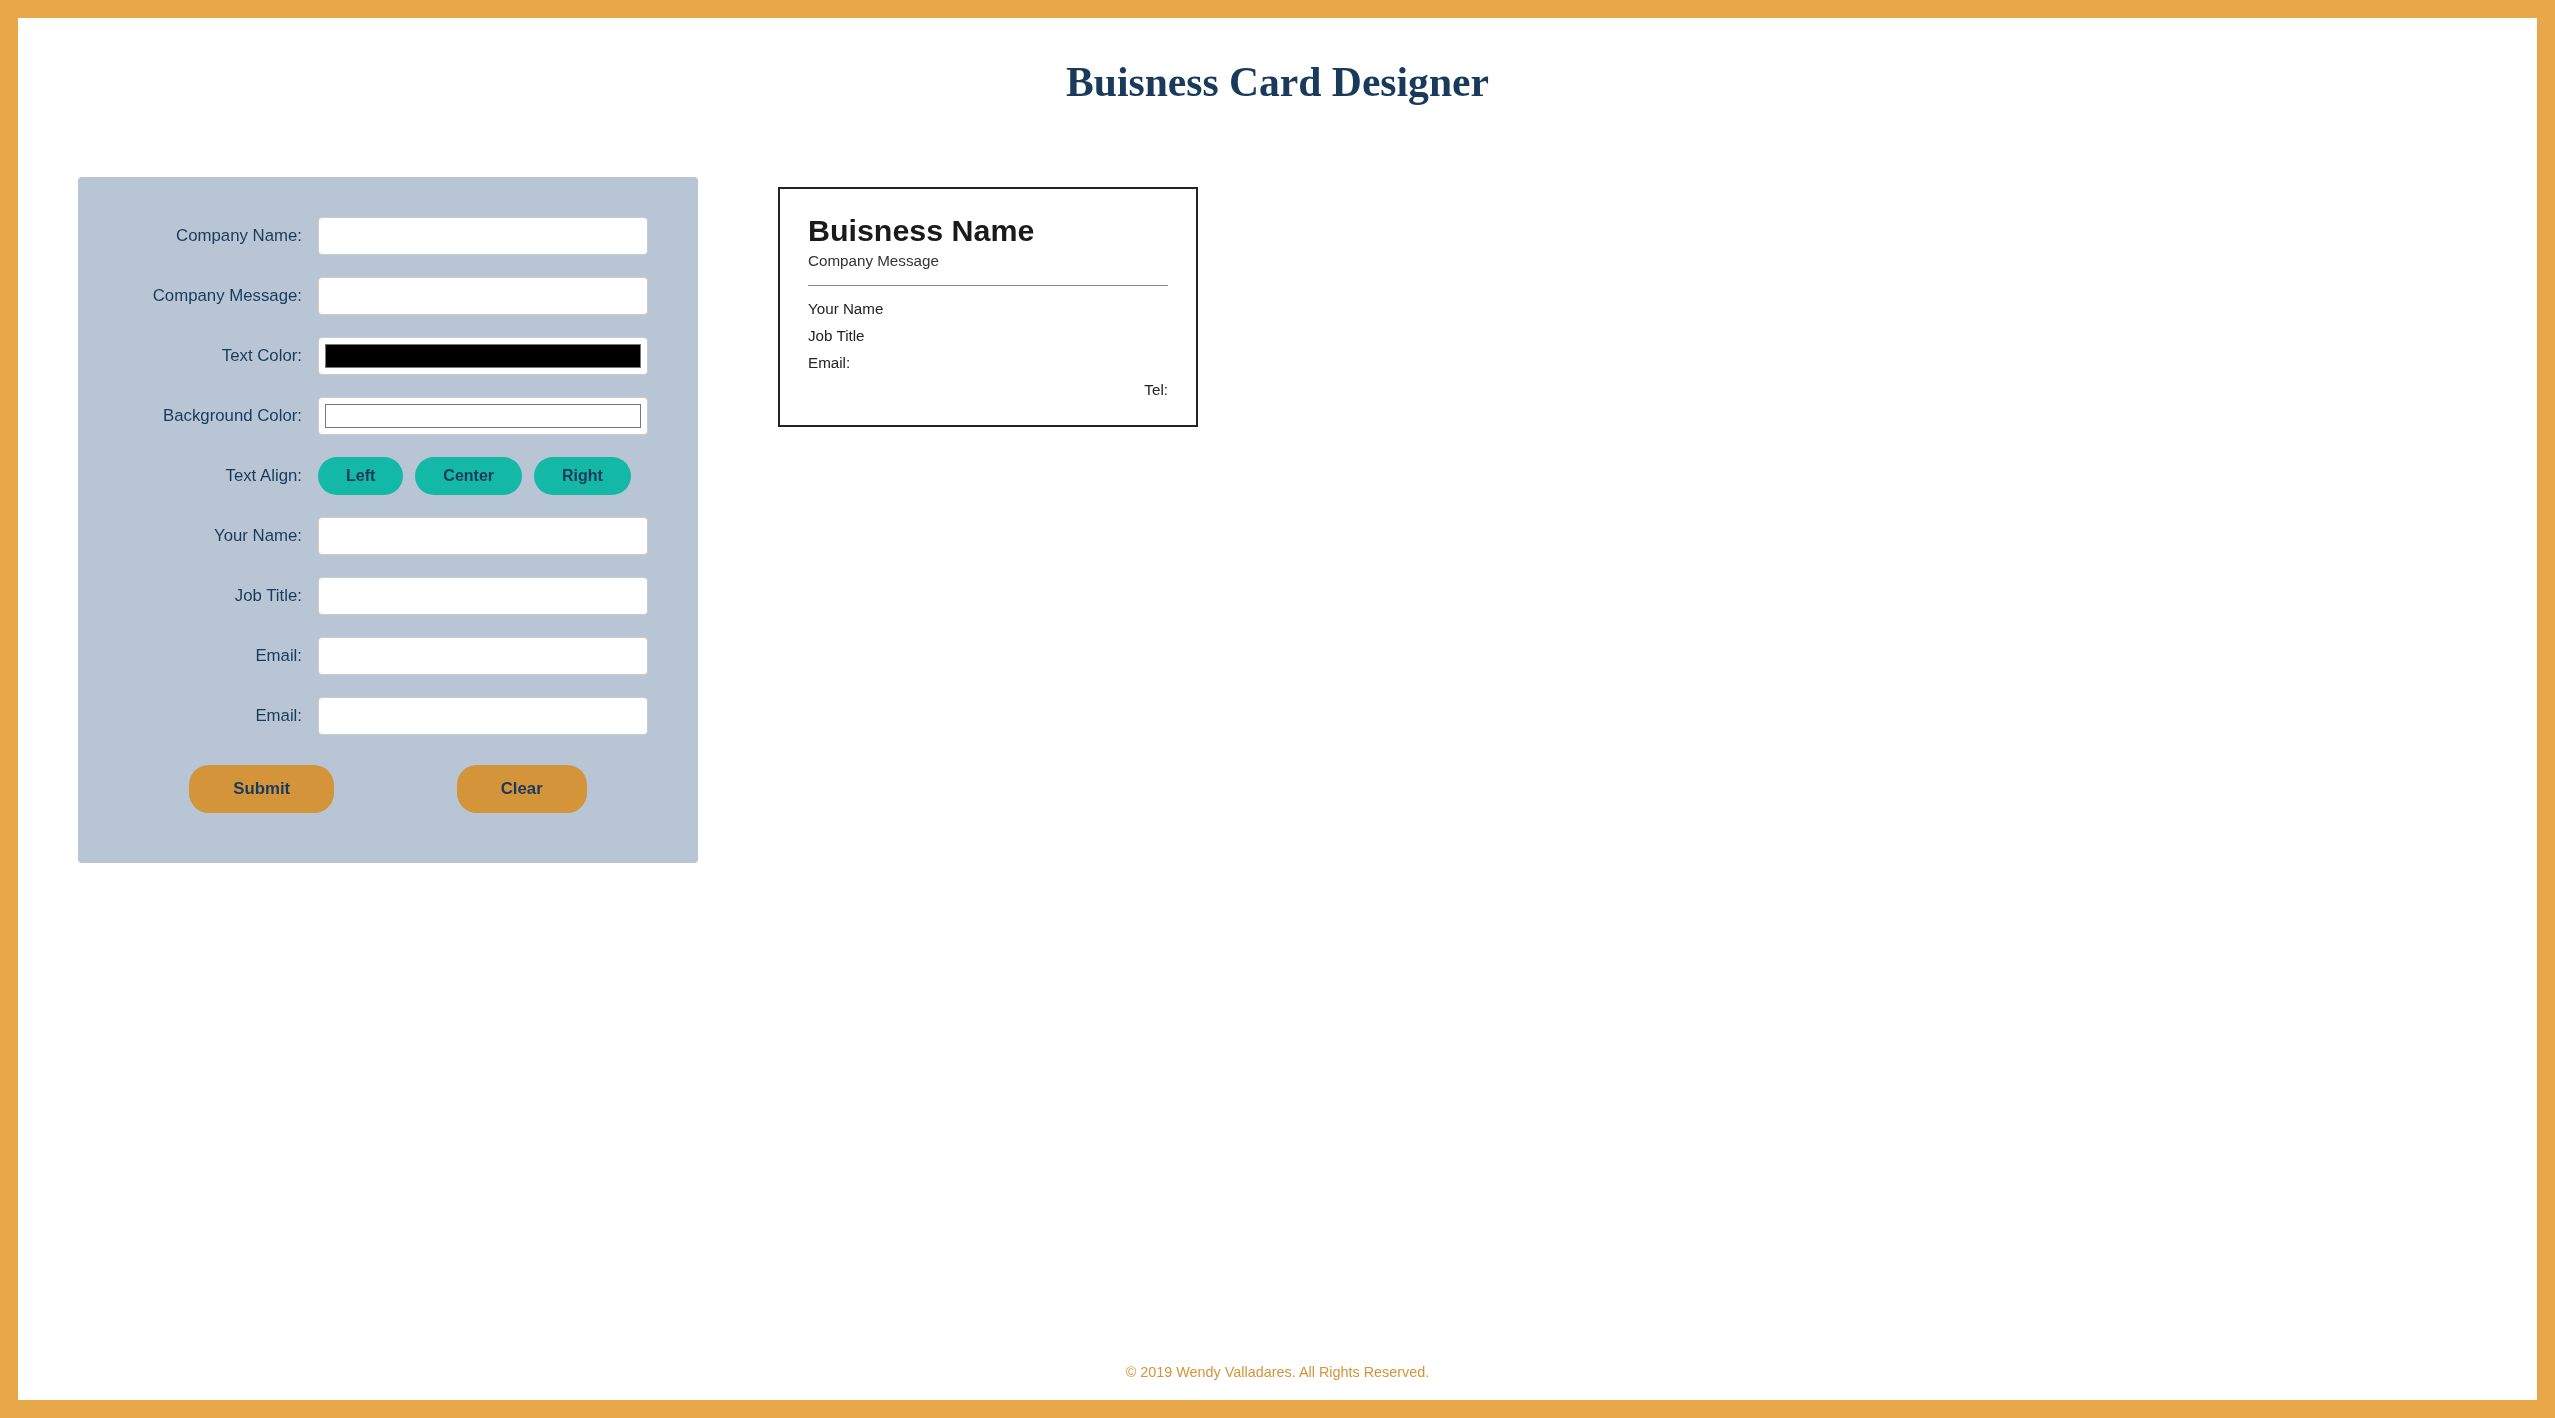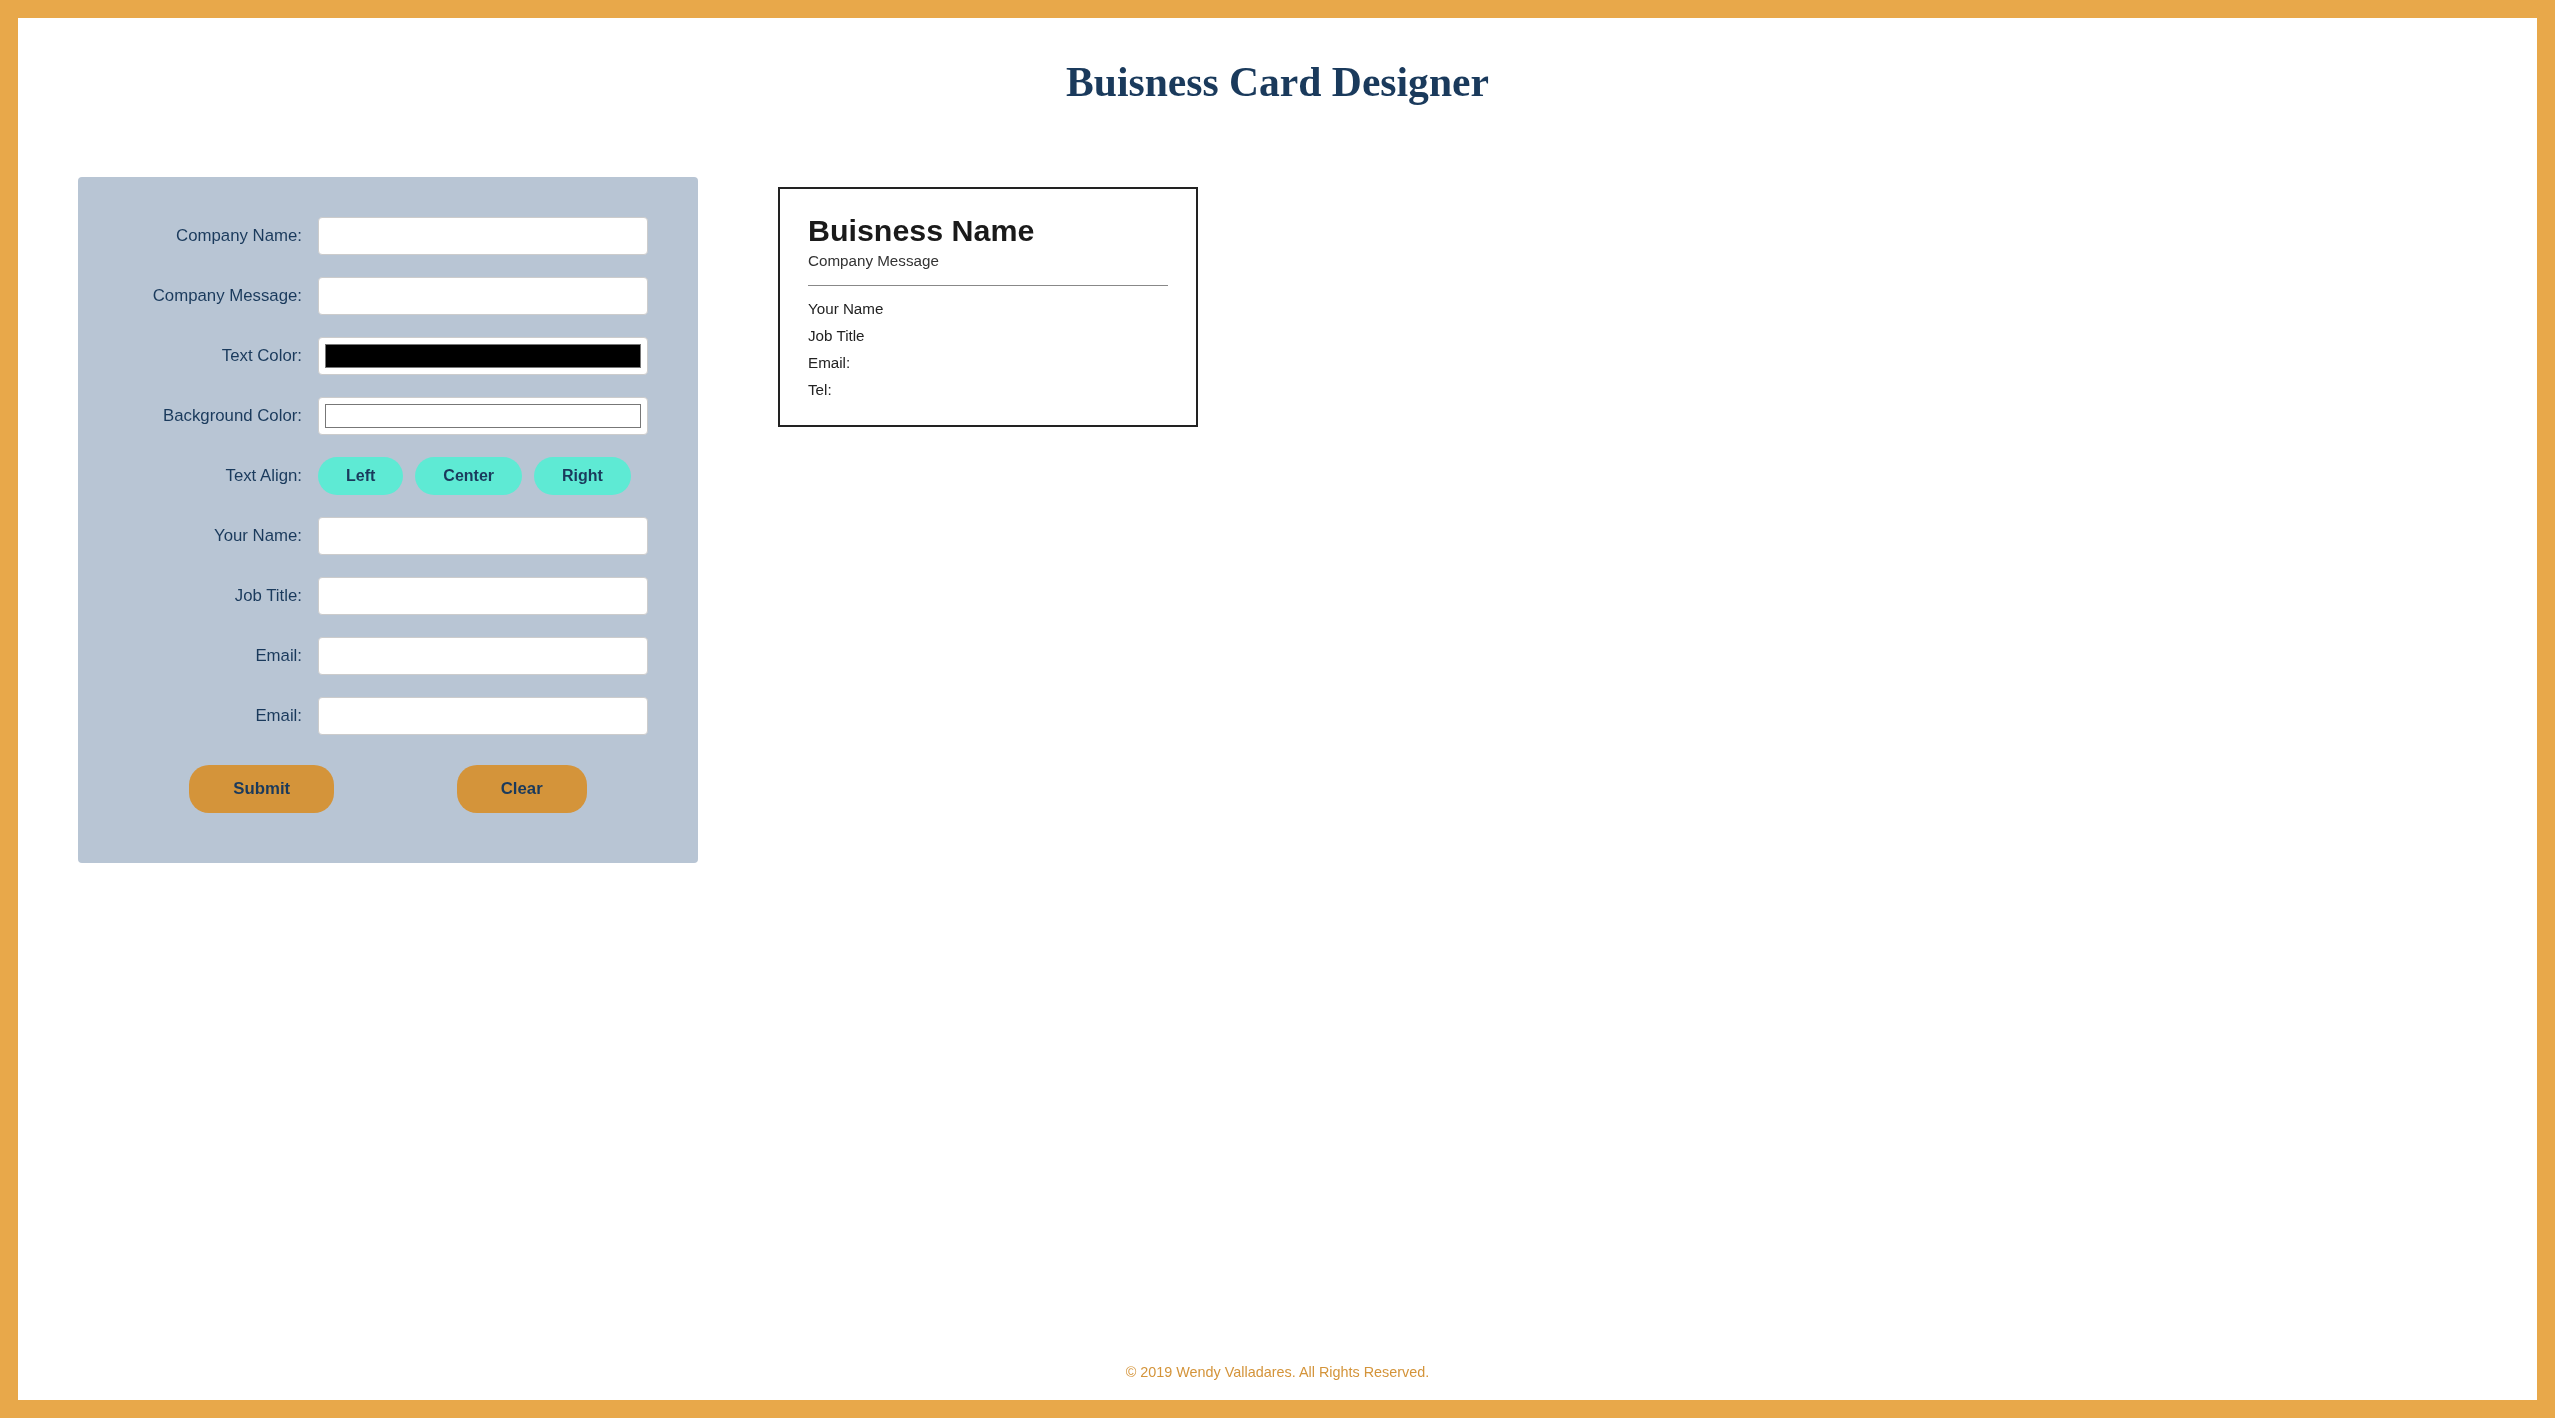--- a/index.html
+++ b/index.html
@@ -95,21 +95,21 @@
       align-items: center;
       margin-bottom: 22px;
     }
 
     .align-buttons {
       display: flex;
       gap: 12px;
     }
 
     .align-btn {
-      background-color: #5eead4;
+      background-color: #14b8a6;
       color: #1a3a5c;
       border: none;
       border-radius: 20px;
       padding: 10px 28px;
       font-size: 1rem;
       font-weight: bold;
       cursor: pointer;
       font-family: Arial, sans-serif;
     }
 
@@ -182,20 +182,21 @@
 
     .card-email {
       font-size: 0.95rem;
       color: #222;
       margin-bottom: 10px;
     }
 
     .card-tel {
       font-size: 0.95rem;
       color: #222;
+      text-align: right;
     }
 
     .footer {
       text-align: center;
       color: #d4943a;
       font-size: 0.9rem;
       padding: 20px;
       font-family: Liberation Sans, sans-serif;
     }
   </style>

